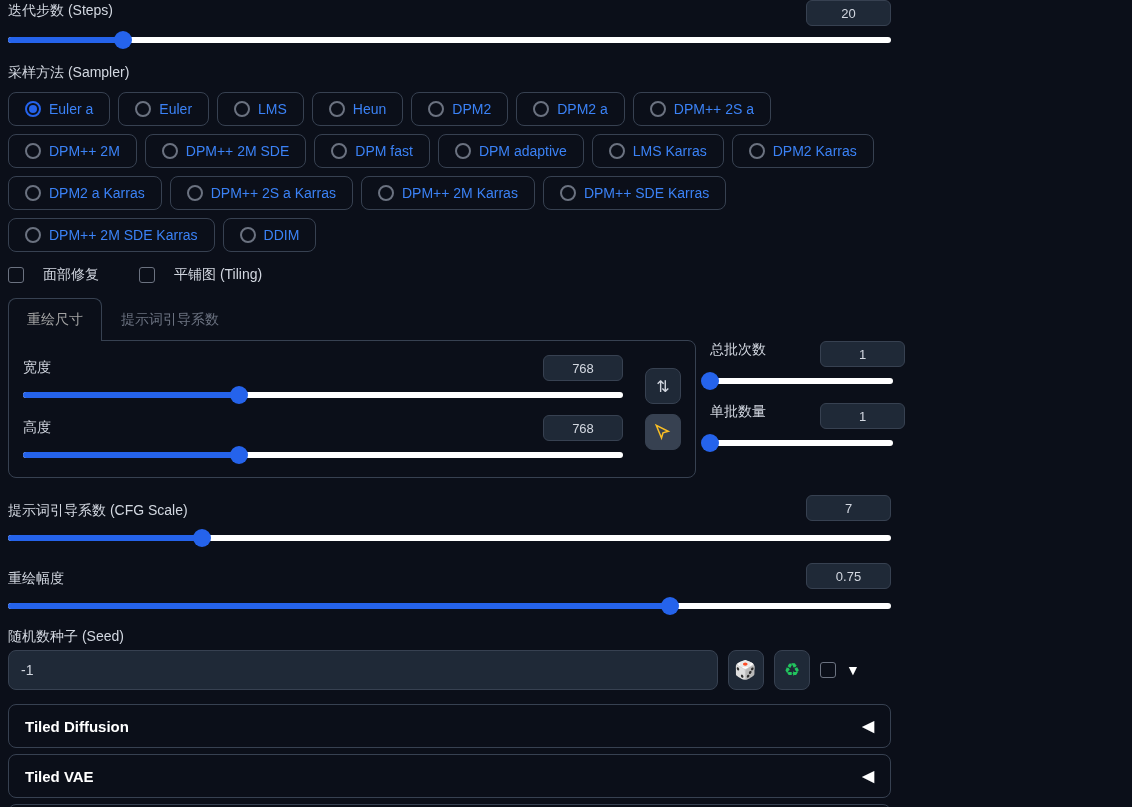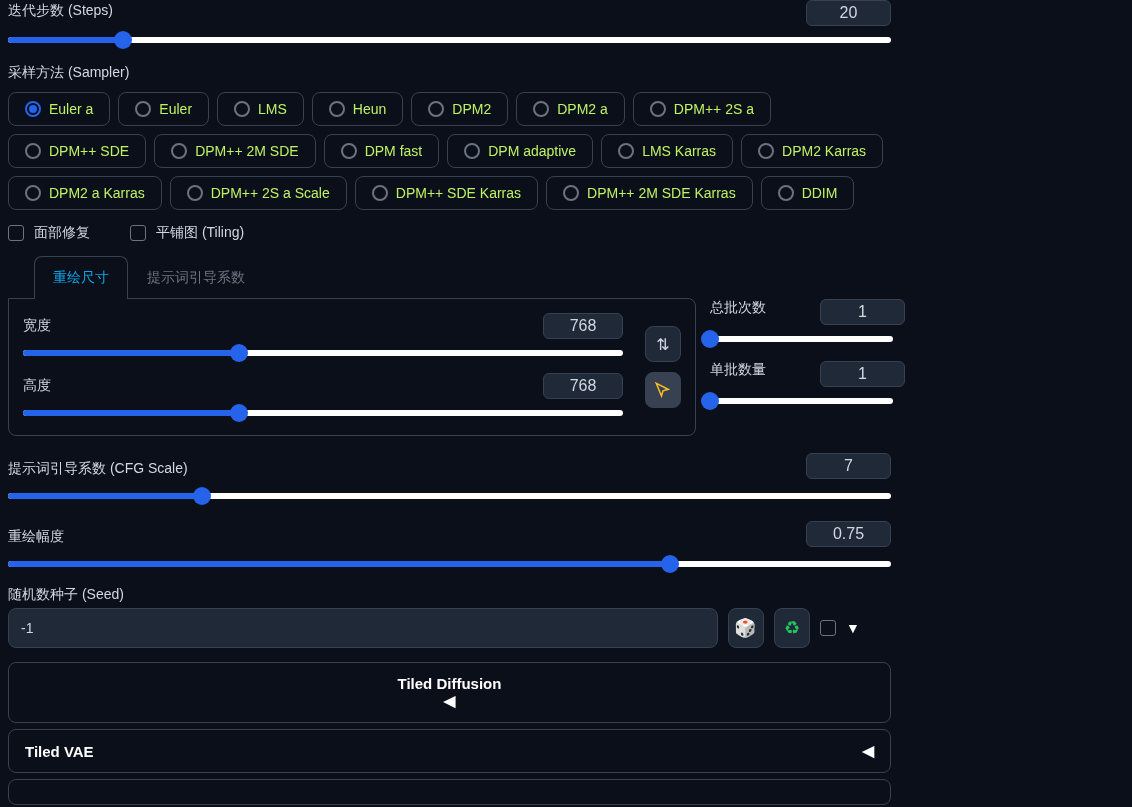--- a/index.html
+++ b/index.html
@@ -10,21 +10,21 @@
     font-size: 14px;
     padding: 0 8px 20px 8px;
     width: 1132px;
   }
   .section-label { color:#d2d7e0; margin-top: 10px; margin-bottom:4px;}
   .row { display:flex; align-items:center; gap:10px; }
   .slider-row { display:flex; align-items:center; width:883px; gap:24px;}
   .valuebox {
     background:#1f2937; border:1px solid #374151; border-radius:6px;
     width:85px; height:26px; display:flex; align-items:center; justify-content:center;
-    color:#d2d7e0; font-size:16px;
+    color:#d2d7e0; font-size:13px;
     margin-left:auto;
   }
   .slider-track-wrap { width:883px; margin-top:6px; position:relative; height:16px;}
   .slider-track-wrap.small { width:600px; }
   .slider-track-wrap.tiny { width:183px; }
   .track-bg {
     position:absolute; left:0; right:0; top:50%; height:6px; transform:translateY(-50%);
     background:#fff; border-radius:3px;
   }
   .track-fill {
@@ -32,36 +32,36 @@
     background:#2563eb; border-radius:3px;
   }
   .thumb {
     position:absolute; top:50%; width:18px; height:18px; border-radius:50%;
     background:#2563eb; transform:translate(-50%,-50%);
   }
   .radios { display:flex; flex-wrap:wrap; gap:8px; width:890px; margin-top:10px;}
   .radio-pill {
     border:1px solid #374151; border-radius:8px; background:transparent;
     padding:8px 16px; display:flex; align-items:center; gap:8px;
-    color:#bef264; font-size:14px; cursor:pointer;
+    color:#3b82f6; font-size:14px; cursor:pointer;
   }
   .radio-dot {
     width:16px; height:16px; border-radius:50%; border:2px solid #6b7280;
     display:inline-block; position:relative;
   }
   .radio-pill.selected .radio-dot { border-color:#2563eb;}
   .radio-pill.selected .radio-dot::after {
     content:""; position:absolute; inset:2px; background:#2563eb; border-radius:50%;
   }
   .chk-row { display:flex; gap:40px; margin-top:14px;}
-  .chk { display:flex; align-items:center; gap:10px; cursor:pointer;}
+  .chk { display:flex; align-items:center; gap:19px; cursor:pointer;}
   .chkbox { width:16px; height:16px; border:1px solid #6b7280; border-radius:3px; background:transparent;}
   .tabs { display:flex; margin-top:14px;}
   .tab { padding:12px 18px; color:#6b7280; cursor:pointer; border:1px solid transparent; border-bottom:none; border-radius:8px 8px 0 0;}
-  .tab.active { color:#0ea5e9; border-color:#374151; background:#0b0f19; position:relative; z-index:2;margin-left:26px;}
+  .tab.active { color:#a3a3a3; border-color:#374151; background:#0b0f19; position:relative; z-index:2;}
   .size-panel {
     border:1px solid #374151; border-radius:0 8px 8px 8px; padding:14px;
     width:688px; display:flex; gap:14px; margin-top:-1px;
   }
   .size-sliders { flex:1; }
   .size-buttons { display:flex; flex-direction:column; gap:10px; justify-content:center;}
   .icon-btn {
     width:36px; height:36px; border:1px solid #374151; border-radius:8px;
     background:#1f2937; display:flex; align-items:center; justify-content:center;
     font-size:16px; color:#d2d7e0; cursor:pointer;
@@ -75,21 +75,21 @@
   .seed-btn {
     width:36px; height:40px; border:1px solid #374151; border-radius:8px;
     background:#1f2937; display:flex; align-items:center; justify-content:center;
     font-size:18px; cursor:pointer;
   }
   .accordion {
     border:1px solid #374151; border-radius:8px; width:883px;
     padding:12px 16px; display:flex; justify-content:space-between; align-items:center;
     margin-top:6px; cursor:pointer; color:#fff; font-weight:600; font-size:15px;
   }
-  .accordion:first-of-type { margin-top:14px;flex-direction:column; }
+  .accordion:first-of-type { margin-top:14px; }
   .sizes-row { display:flex; }
   .halfrow-label { display:flex; justify-content:space-between; align-items:center; width:600px;}
   .halfrow-label .valuebox { width:80px; }
   .batch-label-row { display:flex; justify-content:space-between; align-items:flex-start;}
 </style>
 </head>
 <body>
 
 <div class="slider-row">
   <div class="section-label" style="margin-top:0">迭代步数 (Steps)</div>
@@ -126,21 +126,21 @@
     <div class="radio-pill">
       <span class="radio-dot"></span>
       <span>DPM2 a</span>
     </div>
     <div class="radio-pill">
       <span class="radio-dot"></span>
       <span>DPM++ 2S a</span>
     </div>
     <div class="radio-pill">
       <span class="radio-dot"></span>
-      <span>DPM++ SDE</span>
+      <span>DPM++ 2M</span>
     </div>
     <div class="radio-pill">
       <span class="radio-dot"></span>
       <span>DPM++ 2M SDE</span>
     </div>
     <div class="radio-pill">
       <span class="radio-dot"></span>
       <span>DPM fast</span>
     </div>
     <div class="radio-pill">
@@ -154,21 +154,25 @@
     <div class="radio-pill">
       <span class="radio-dot"></span>
       <span>DPM2 Karras</span>
     </div>
     <div class="radio-pill">
       <span class="radio-dot"></span>
       <span>DPM2 a Karras</span>
     </div>
     <div class="radio-pill">
       <span class="radio-dot"></span>
-      <span>DPM++ 2S a Scale</span>
+      <span>DPM++ 2S a Karras</span>
+    </div>
+    <div class="radio-pill">
+      <span class="radio-dot"></span>
+      <span>DPM++ 2M Karras</span>
     </div>
     <div class="radio-pill">
       <span class="radio-dot"></span>
       <span>DPM++ SDE Karras</span>
     </div>
     <div class="radio-pill">
       <span class="radio-dot"></span>
       <span>DPM++ 2M SDE Karras</span>
     </div>
     <div class="radio-pill">

